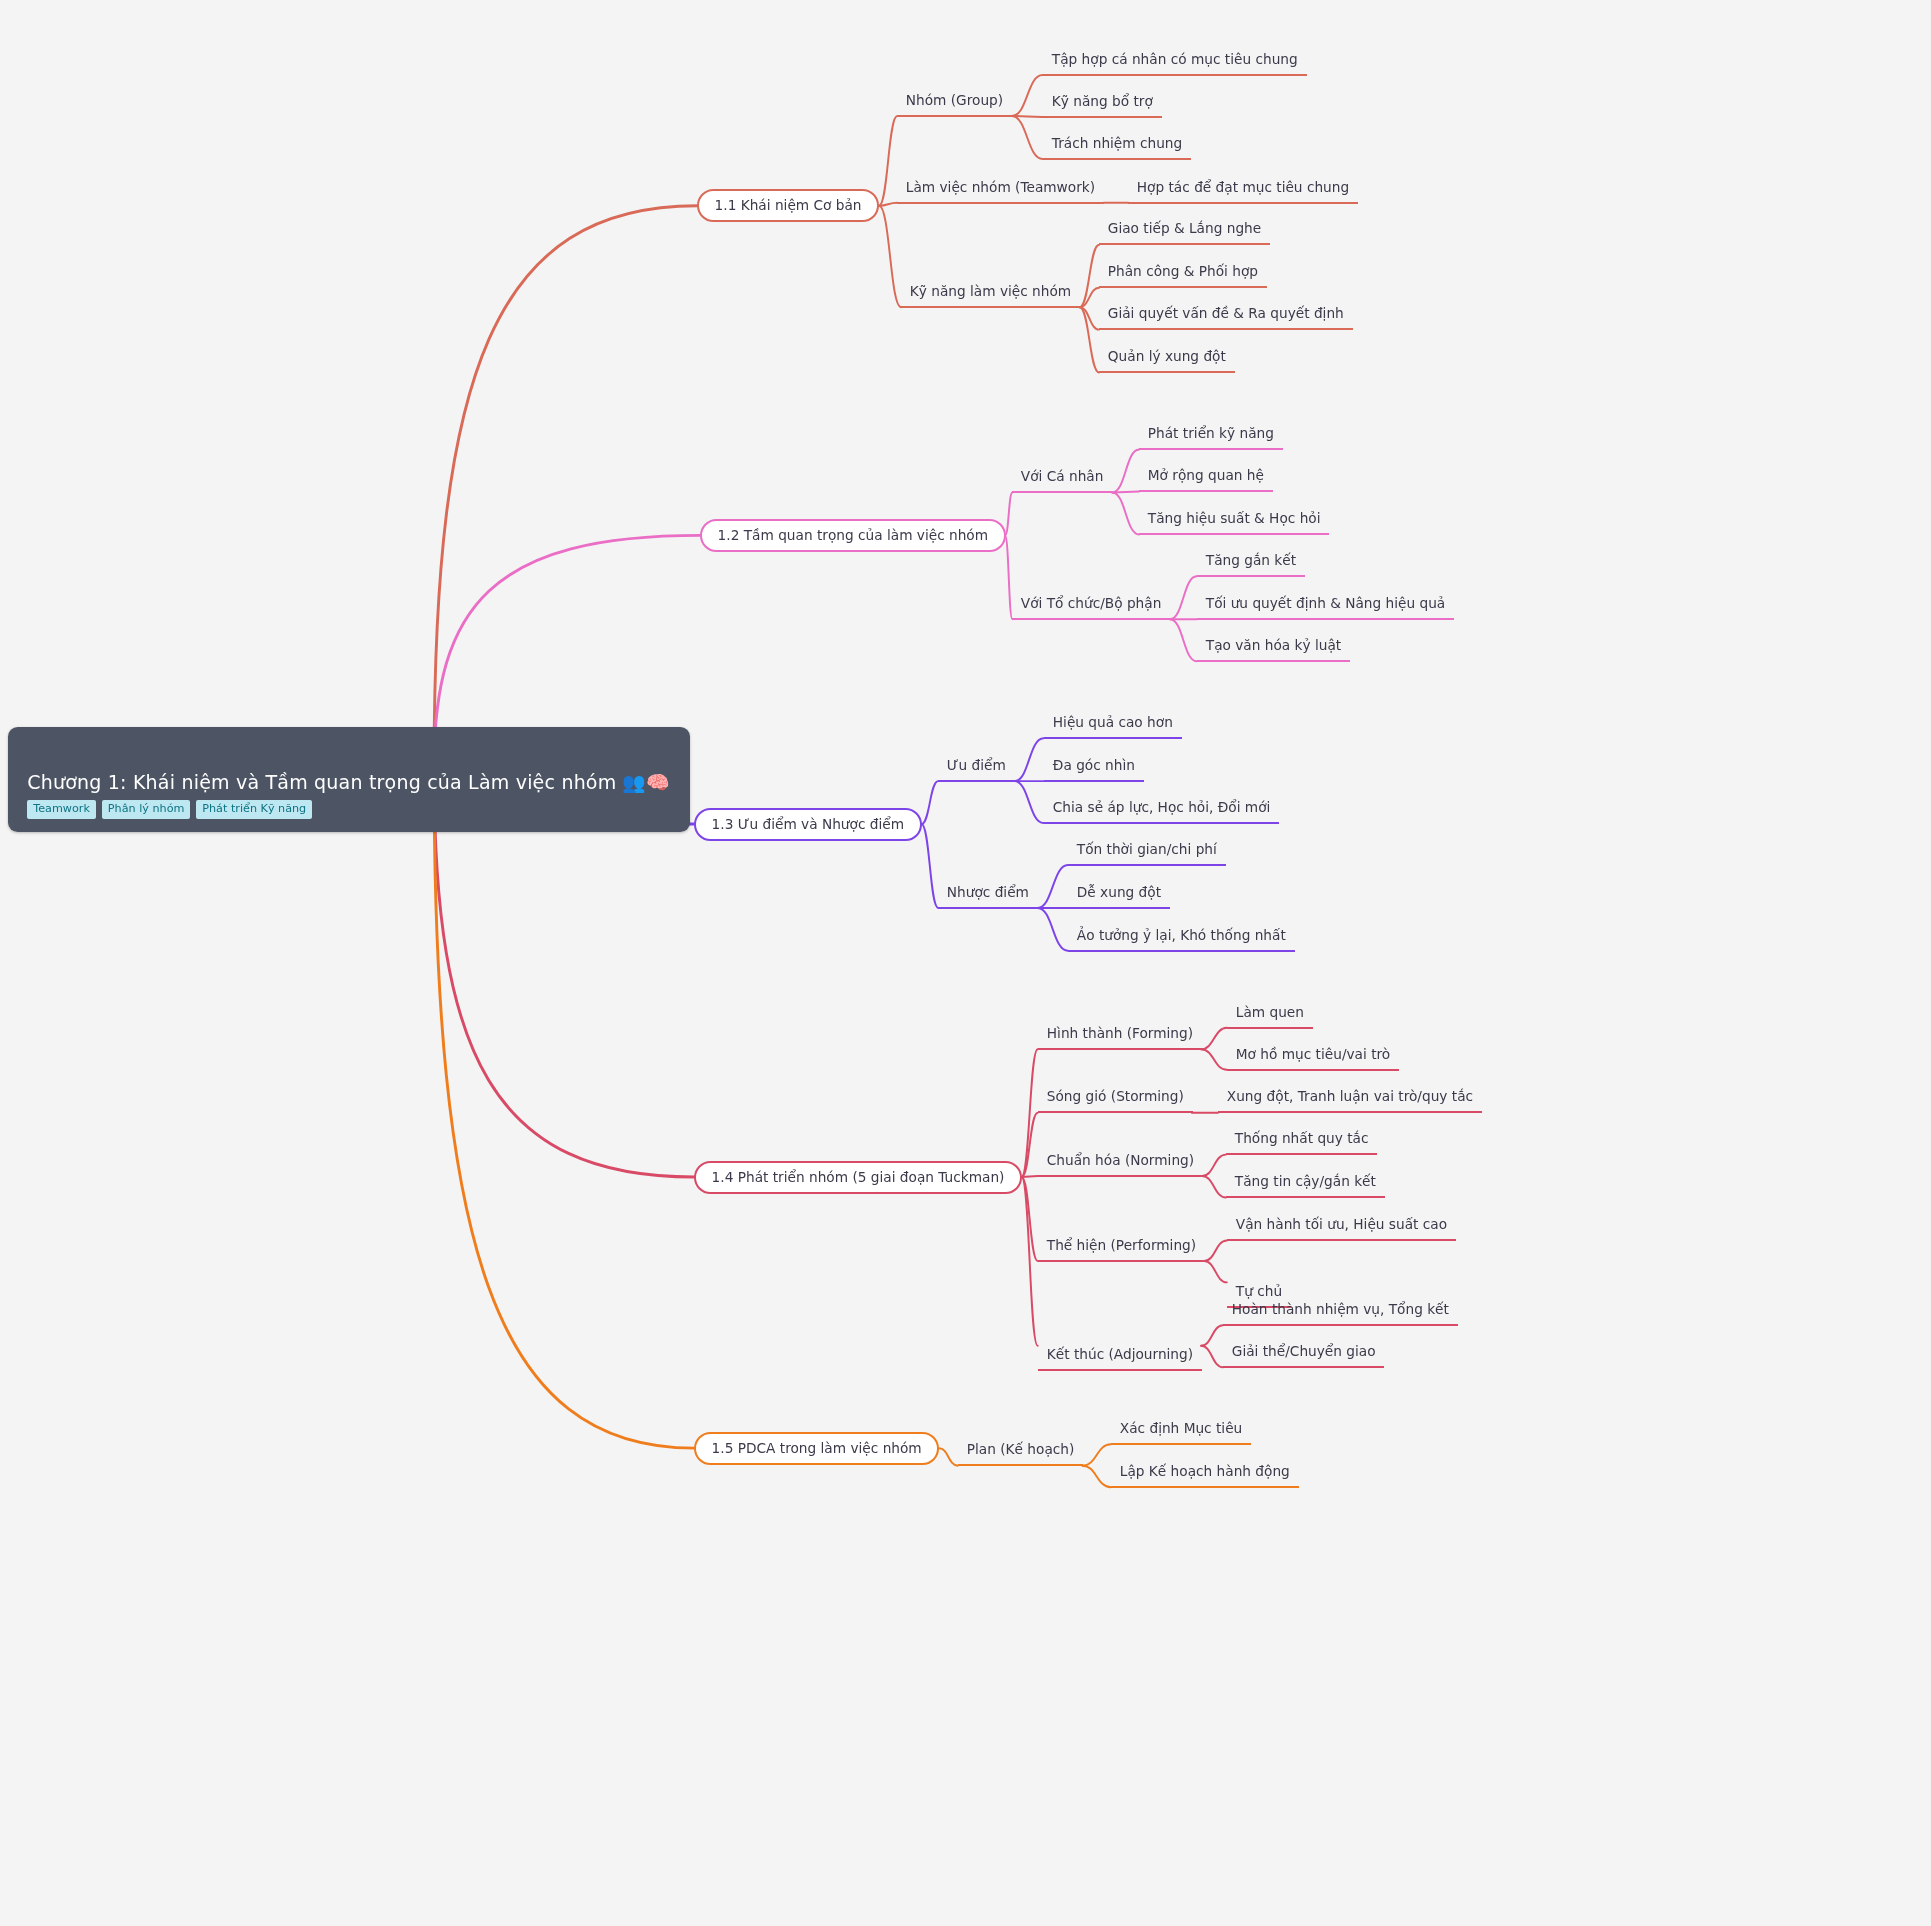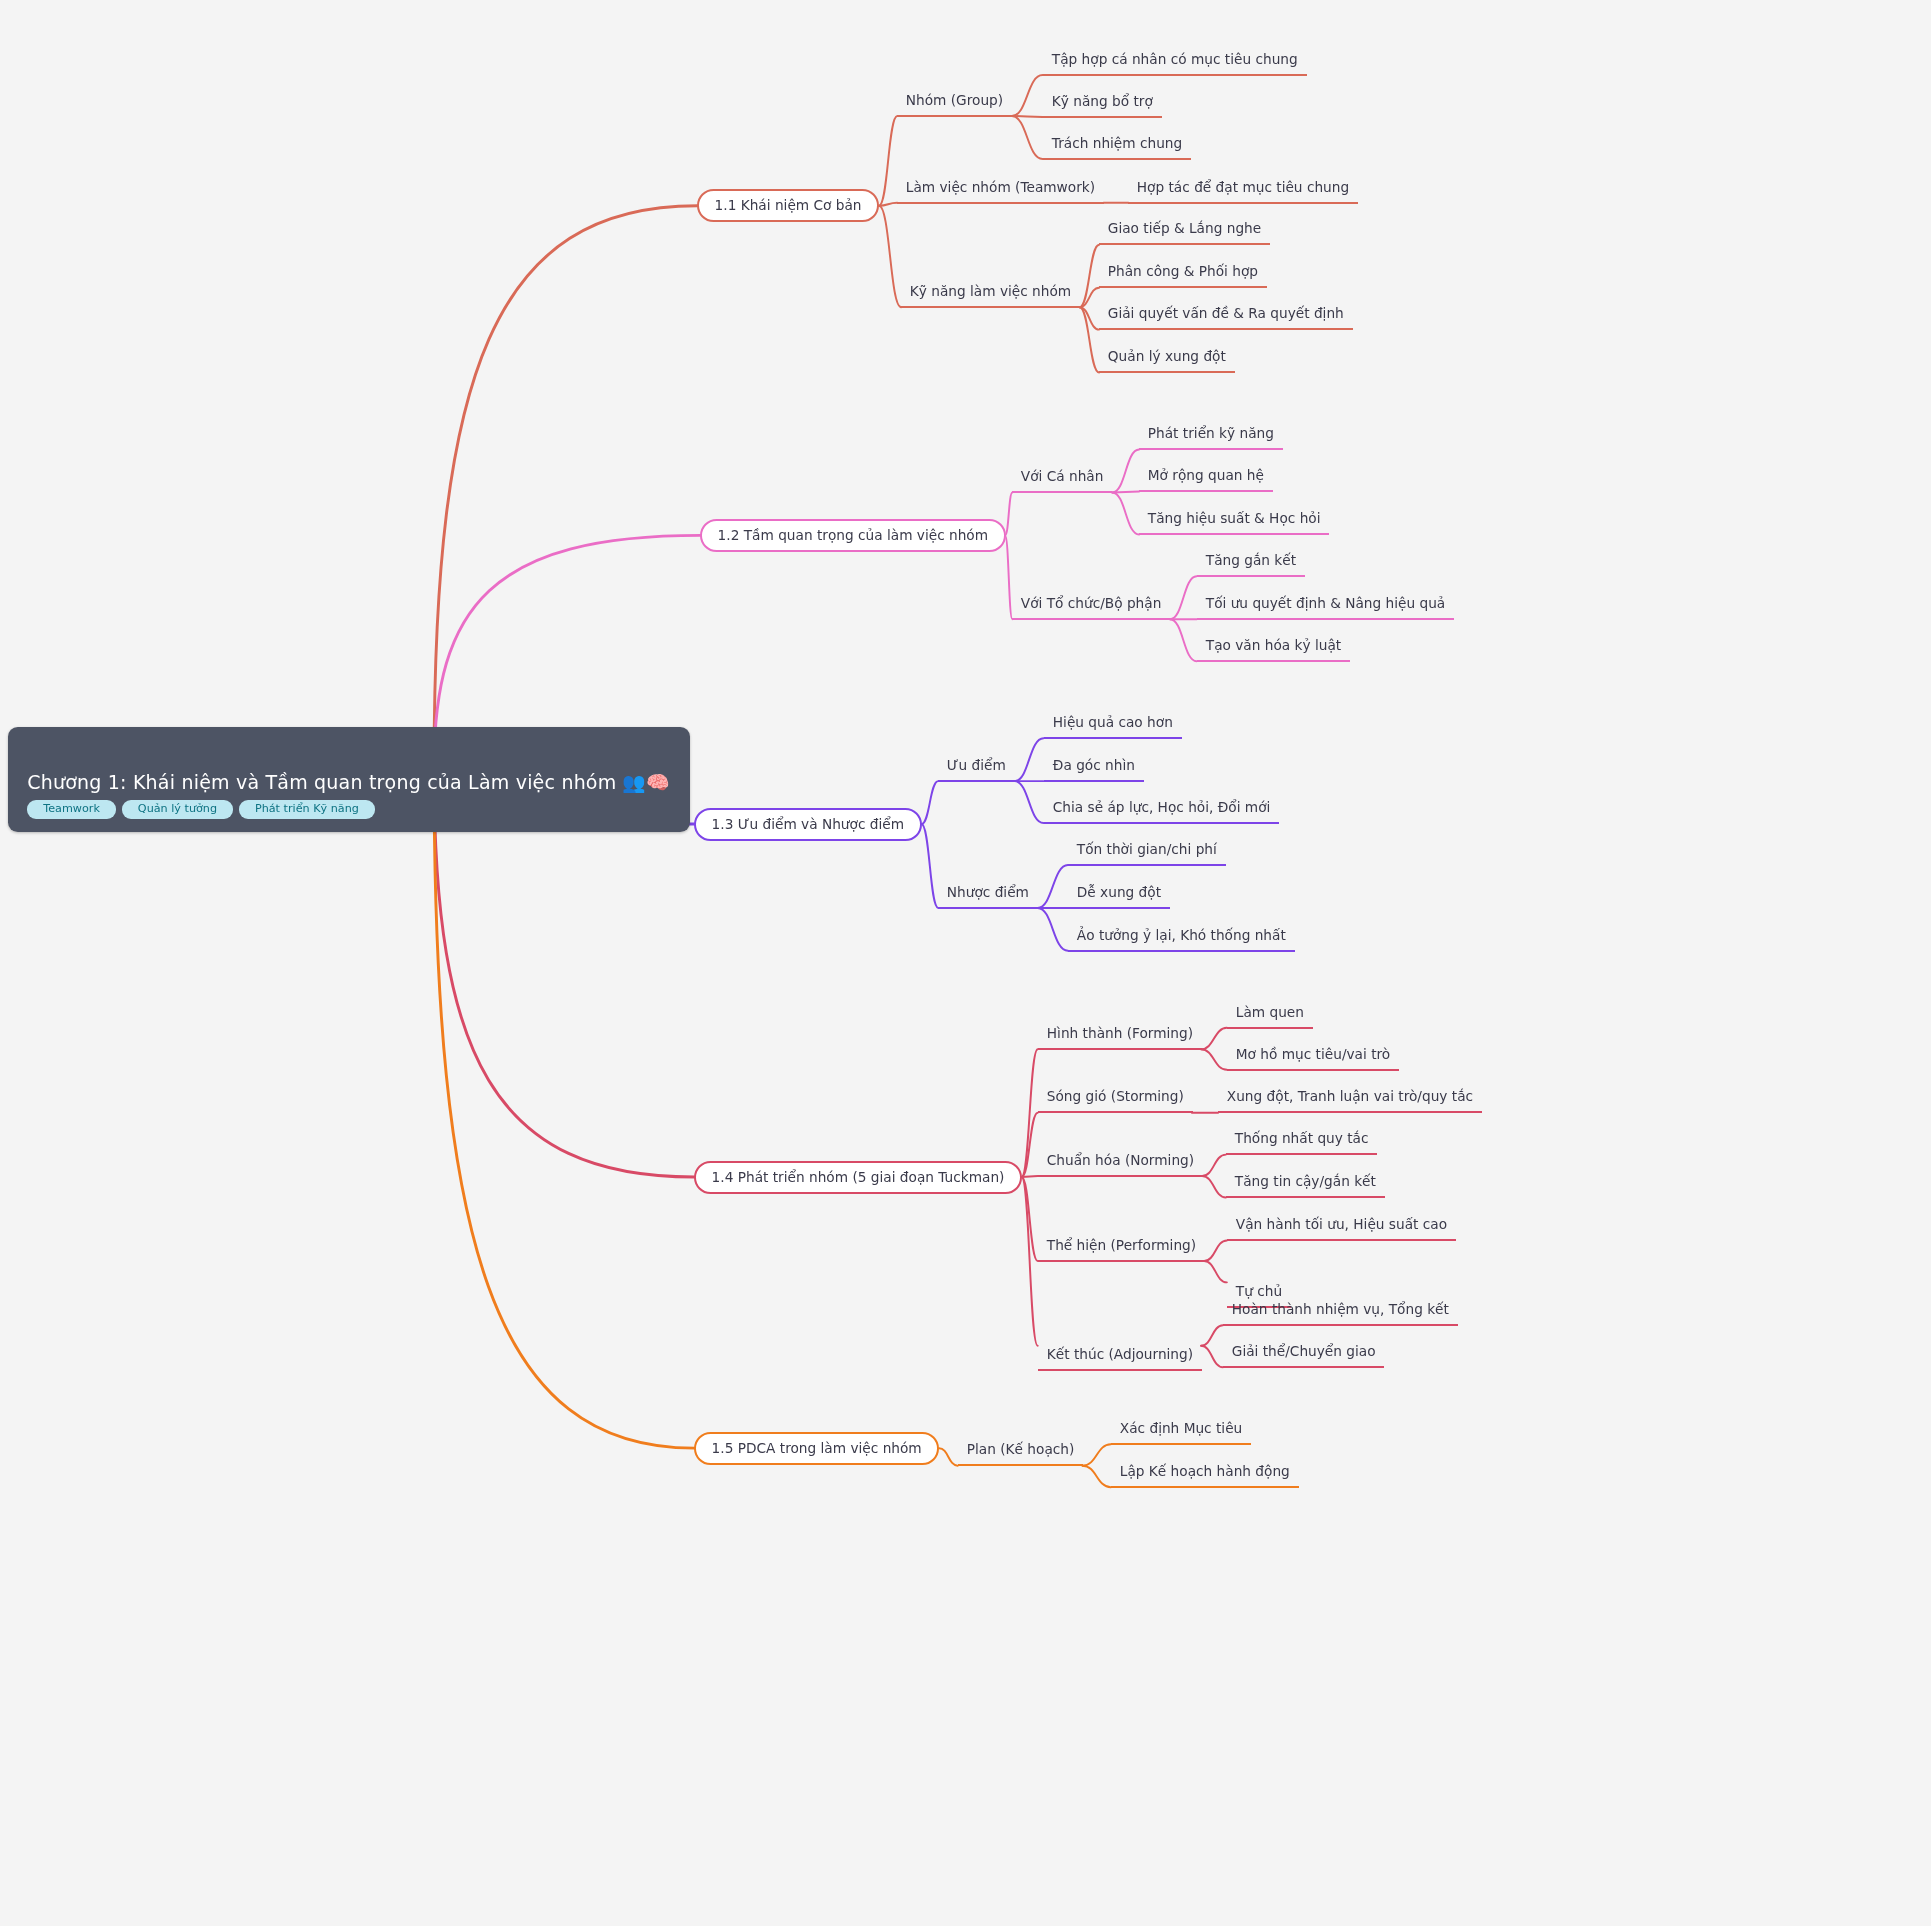--- a/index.html
+++ b/index.html
@@ -17,22 +17,22 @@
     white-space: nowrap;
     box-shadow: 0 1px 2.9px rgba(0,0,0,0.25);
   }
   .root-title { font-size: 19px; font-weight: 500; letter-spacing: 0.2px; margin-top: 32px; }
   .root-tags { margin-top: 6.8px; display: flex; gap: 5.9px; }
   .tag {
     background: #bde7f1;
     color: #0e7383;
     font-size: 11.2px;
     line-height: 14.6px;
-    padding: 2px 16px;
-    border-radius: 9px;
+    padding: 2px 6px;
+    border-radius: 2px;
     font-weight: 500;
   }
 
   .node-pill {
     position: absolute;
     background: #ffffff;
     border: 2px solid #888;
     border-radius: 16.6px;
     padding: 4.9px 15.6px;
     font-size: 13.7px;
@@ -105,21 +105,21 @@
       <path d="M 445 788 C 445 1275.9, 505 1485, 712 1485" stroke="#f07d1d" stroke-width="3" fill="none" stroke-linecap="round"></path>
       <path d="M 962.90625 1485 C 972.453125 1485, 972.453125 1503, 982 1503" stroke="#f07d1d" stroke-width="2" fill="none" stroke-linecap="round"></path>
       <path d="M 1110 1503 C 1124.5 1503, 1124.5 1481, 1139 1481" stroke="#f07d1d" stroke-width="2" fill="none" stroke-linecap="round"></path>
       <path d="M 1110 1503 C 1124.5 1503, 1124.5 1525, 1139 1525" stroke="#f07d1d" stroke-width="2" fill="none" stroke-linecap="round"></path>
     </svg>
 
   <div class="root-node" style="left:7.8px; top:727px;">
     <div class="root-title">Chương 1: Khái niệm và Tầm quan trọng của Làm việc nhóm 👥🧠</div>
     <div class="root-tags">
       <span class="tag">Teamwork</span>
-      <span class="tag">Quản lý tưởng</span>
+      <span class="tag">Phân lý nhóm</span>
       <span class="tag">Phát triển Kỹ năng</span>
     </div>
   </div>
 <div class="node-pill" style="left: 697px; top: 189px; border-color: rgb(217, 106, 87);">1.1 Khái niệm Cơ bản</div>
     <div class="node-text" style="left: 897px; top: 89px; border-bottom-color: rgb(217, 106, 87);">Nhóm (Group)</div>
     <div class="node-text" style="left: 1043px; top: 48px; border-bottom-color: rgb(217, 106, 87);">Tập hợp cá nhân có mục tiêu chung</div>
     <div class="node-text" style="left: 1043px; top: 90px; border-bottom-color: rgb(217, 106, 87);">Kỹ năng bổ trợ</div>
     <div class="node-text" style="left: 1043px; top: 132px; border-bottom-color: rgb(217, 106, 87);">Trách nhiệm chung</div>
     <div class="node-text" style="left: 897px; top: 176px; border-bottom-color: rgb(217, 106, 87);">Làm việc nhóm (Teamwork)</div>
     <div class="node-text" style="left: 1128px; top: 176px; border-bottom-color: rgb(217, 106, 87);">Hợp tác để đạt mục tiêu chung</div>

